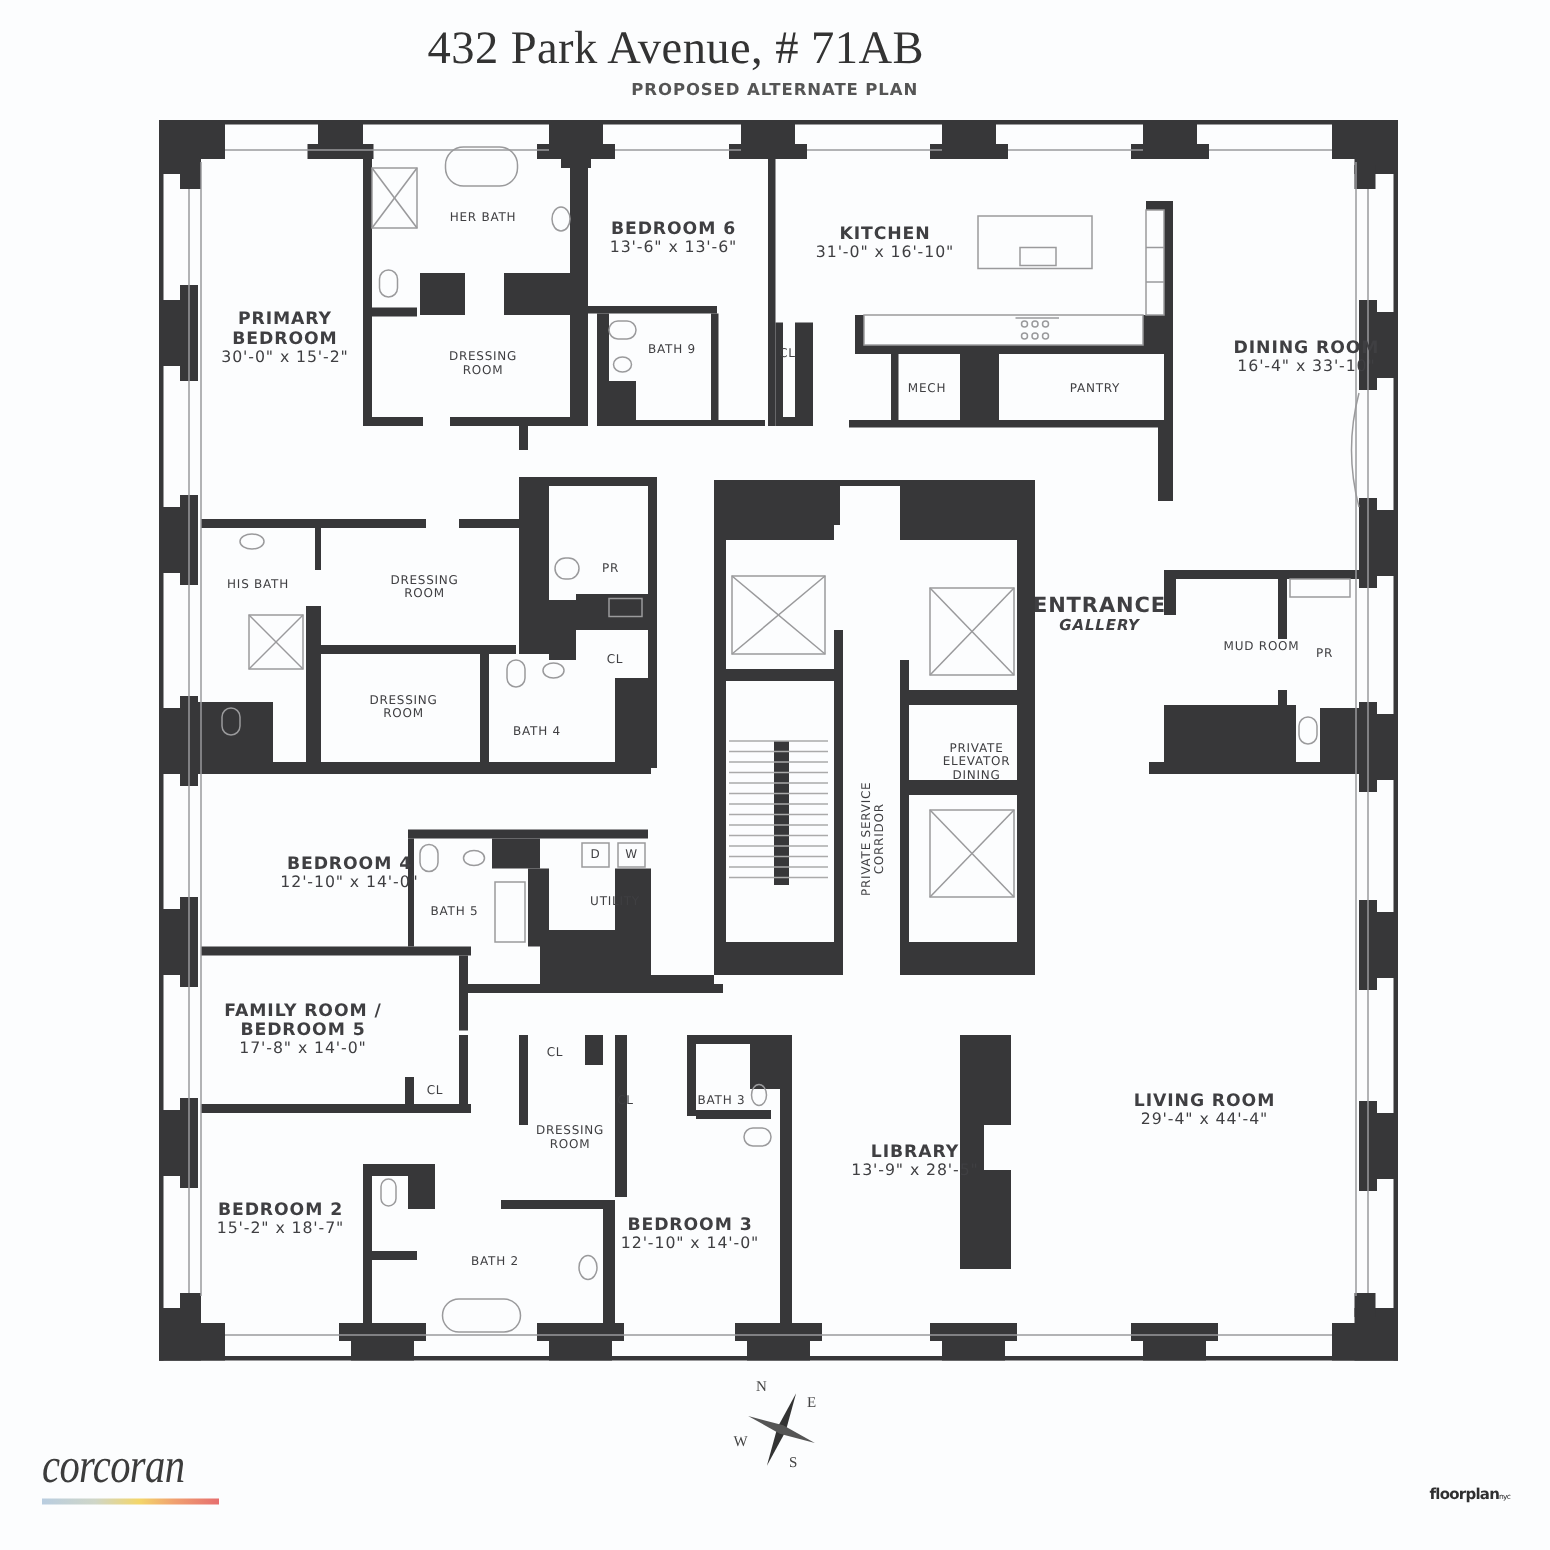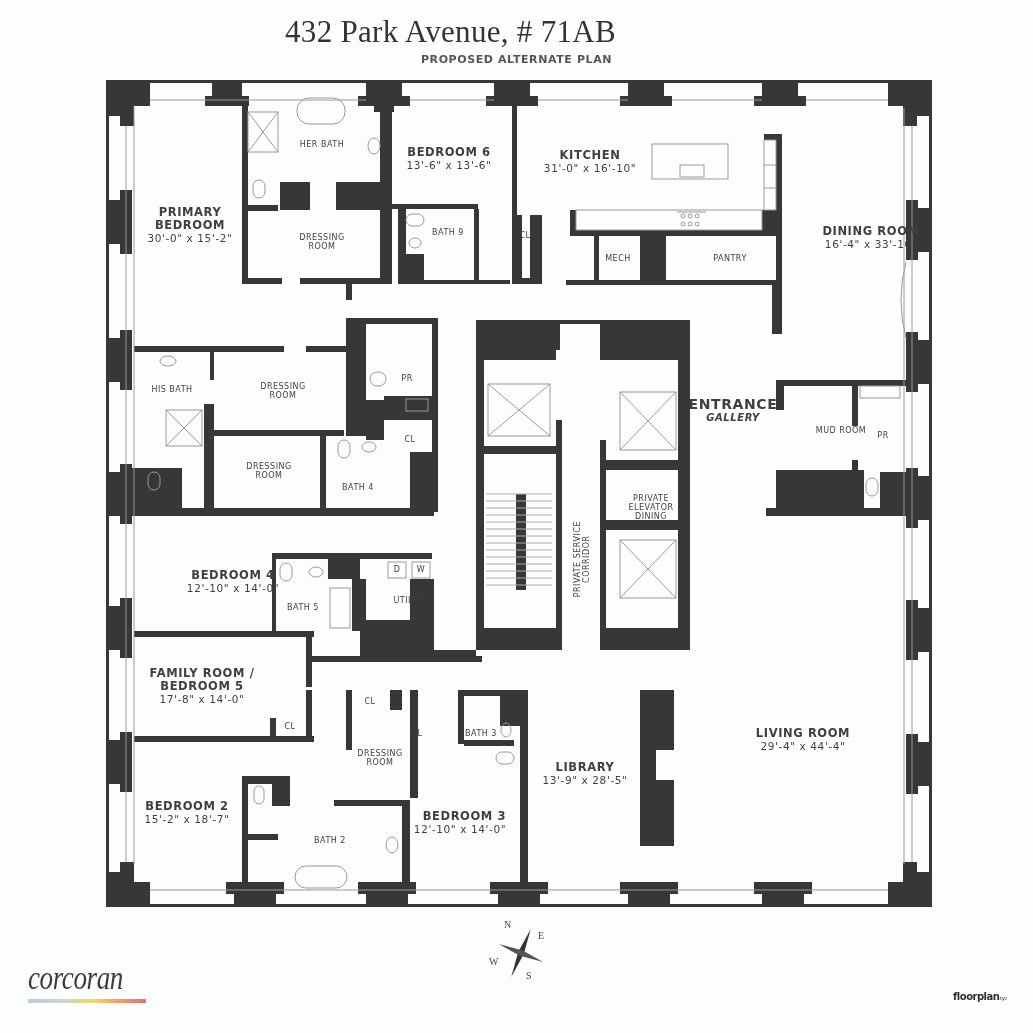--- a/index.html
+++ b/index.html
@@ -399,25 +399,25 @@
 <div class="room-label small" style="left:481px;top:729px;">
   <span class="name">BATH 3</span>
 </div>
 <div class="room-label" style="left:187px;top:800px;">
   <span class="name">BEDROOM 2</span>
   <span class="dim">15'-2" x 18'-7"</span>
 </div>
 <div class="room-label small" style="left:330px;top:836px;">
   <span class="name">BATH 2</span>
 </div>
-<div class="room-label" style="left:460px;top:810px;text-align:right;">
+<div class="room-label" style="left:460px;top:810px;">
   <span class="name">BEDROOM 3</span>
   <span class="dim">12'-10" x 14'-0"</span>
 </div>
-<div class="room-label" style="left:585px;top:761px;">
+<div class="room-label" style="left:610px;top:761px;">
   <span class="name">LIBRARY</span>
   <span class="dim">13'-9" x 28'-5"</span>
 </div>
 <div class="room-label" style="left:803px;top:727px;">
   <span class="name">LIVING ROOM</span>
   <span class="dim">29'-4" x 44'-4"</span>
 </div>
 
 <div class="compass">
   <svg width="70" height="70" viewBox="0 0 70 70">

